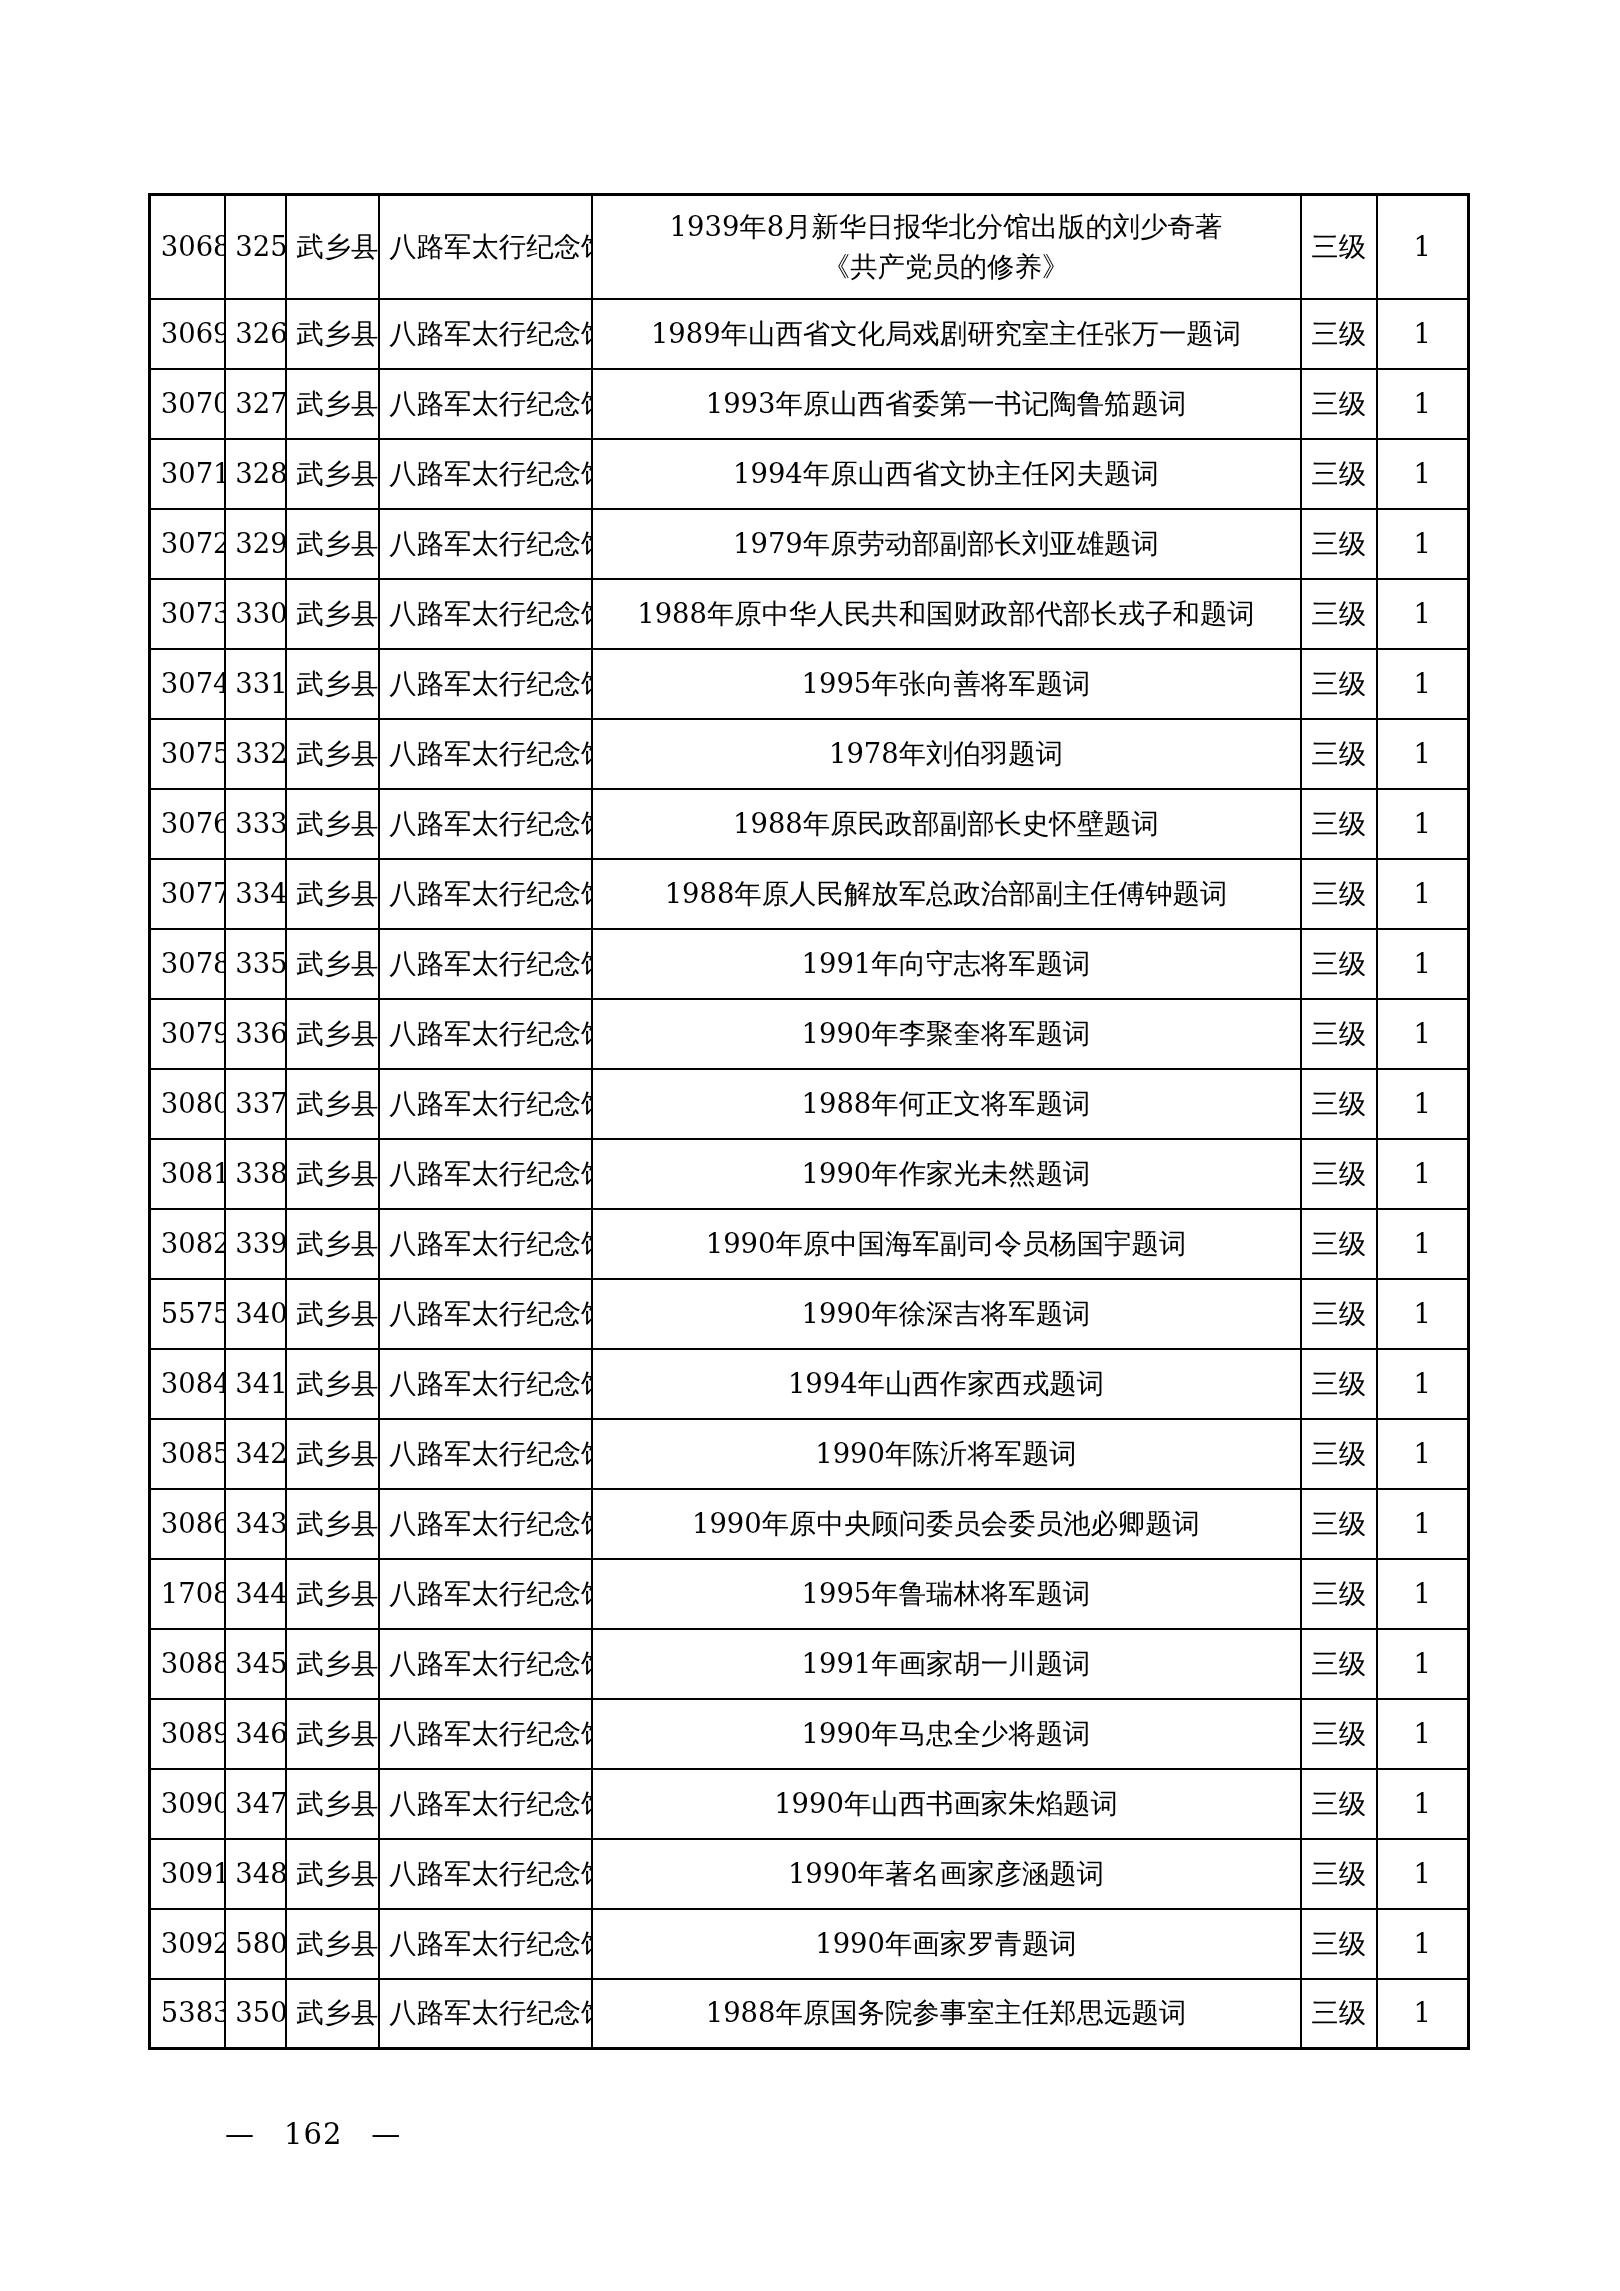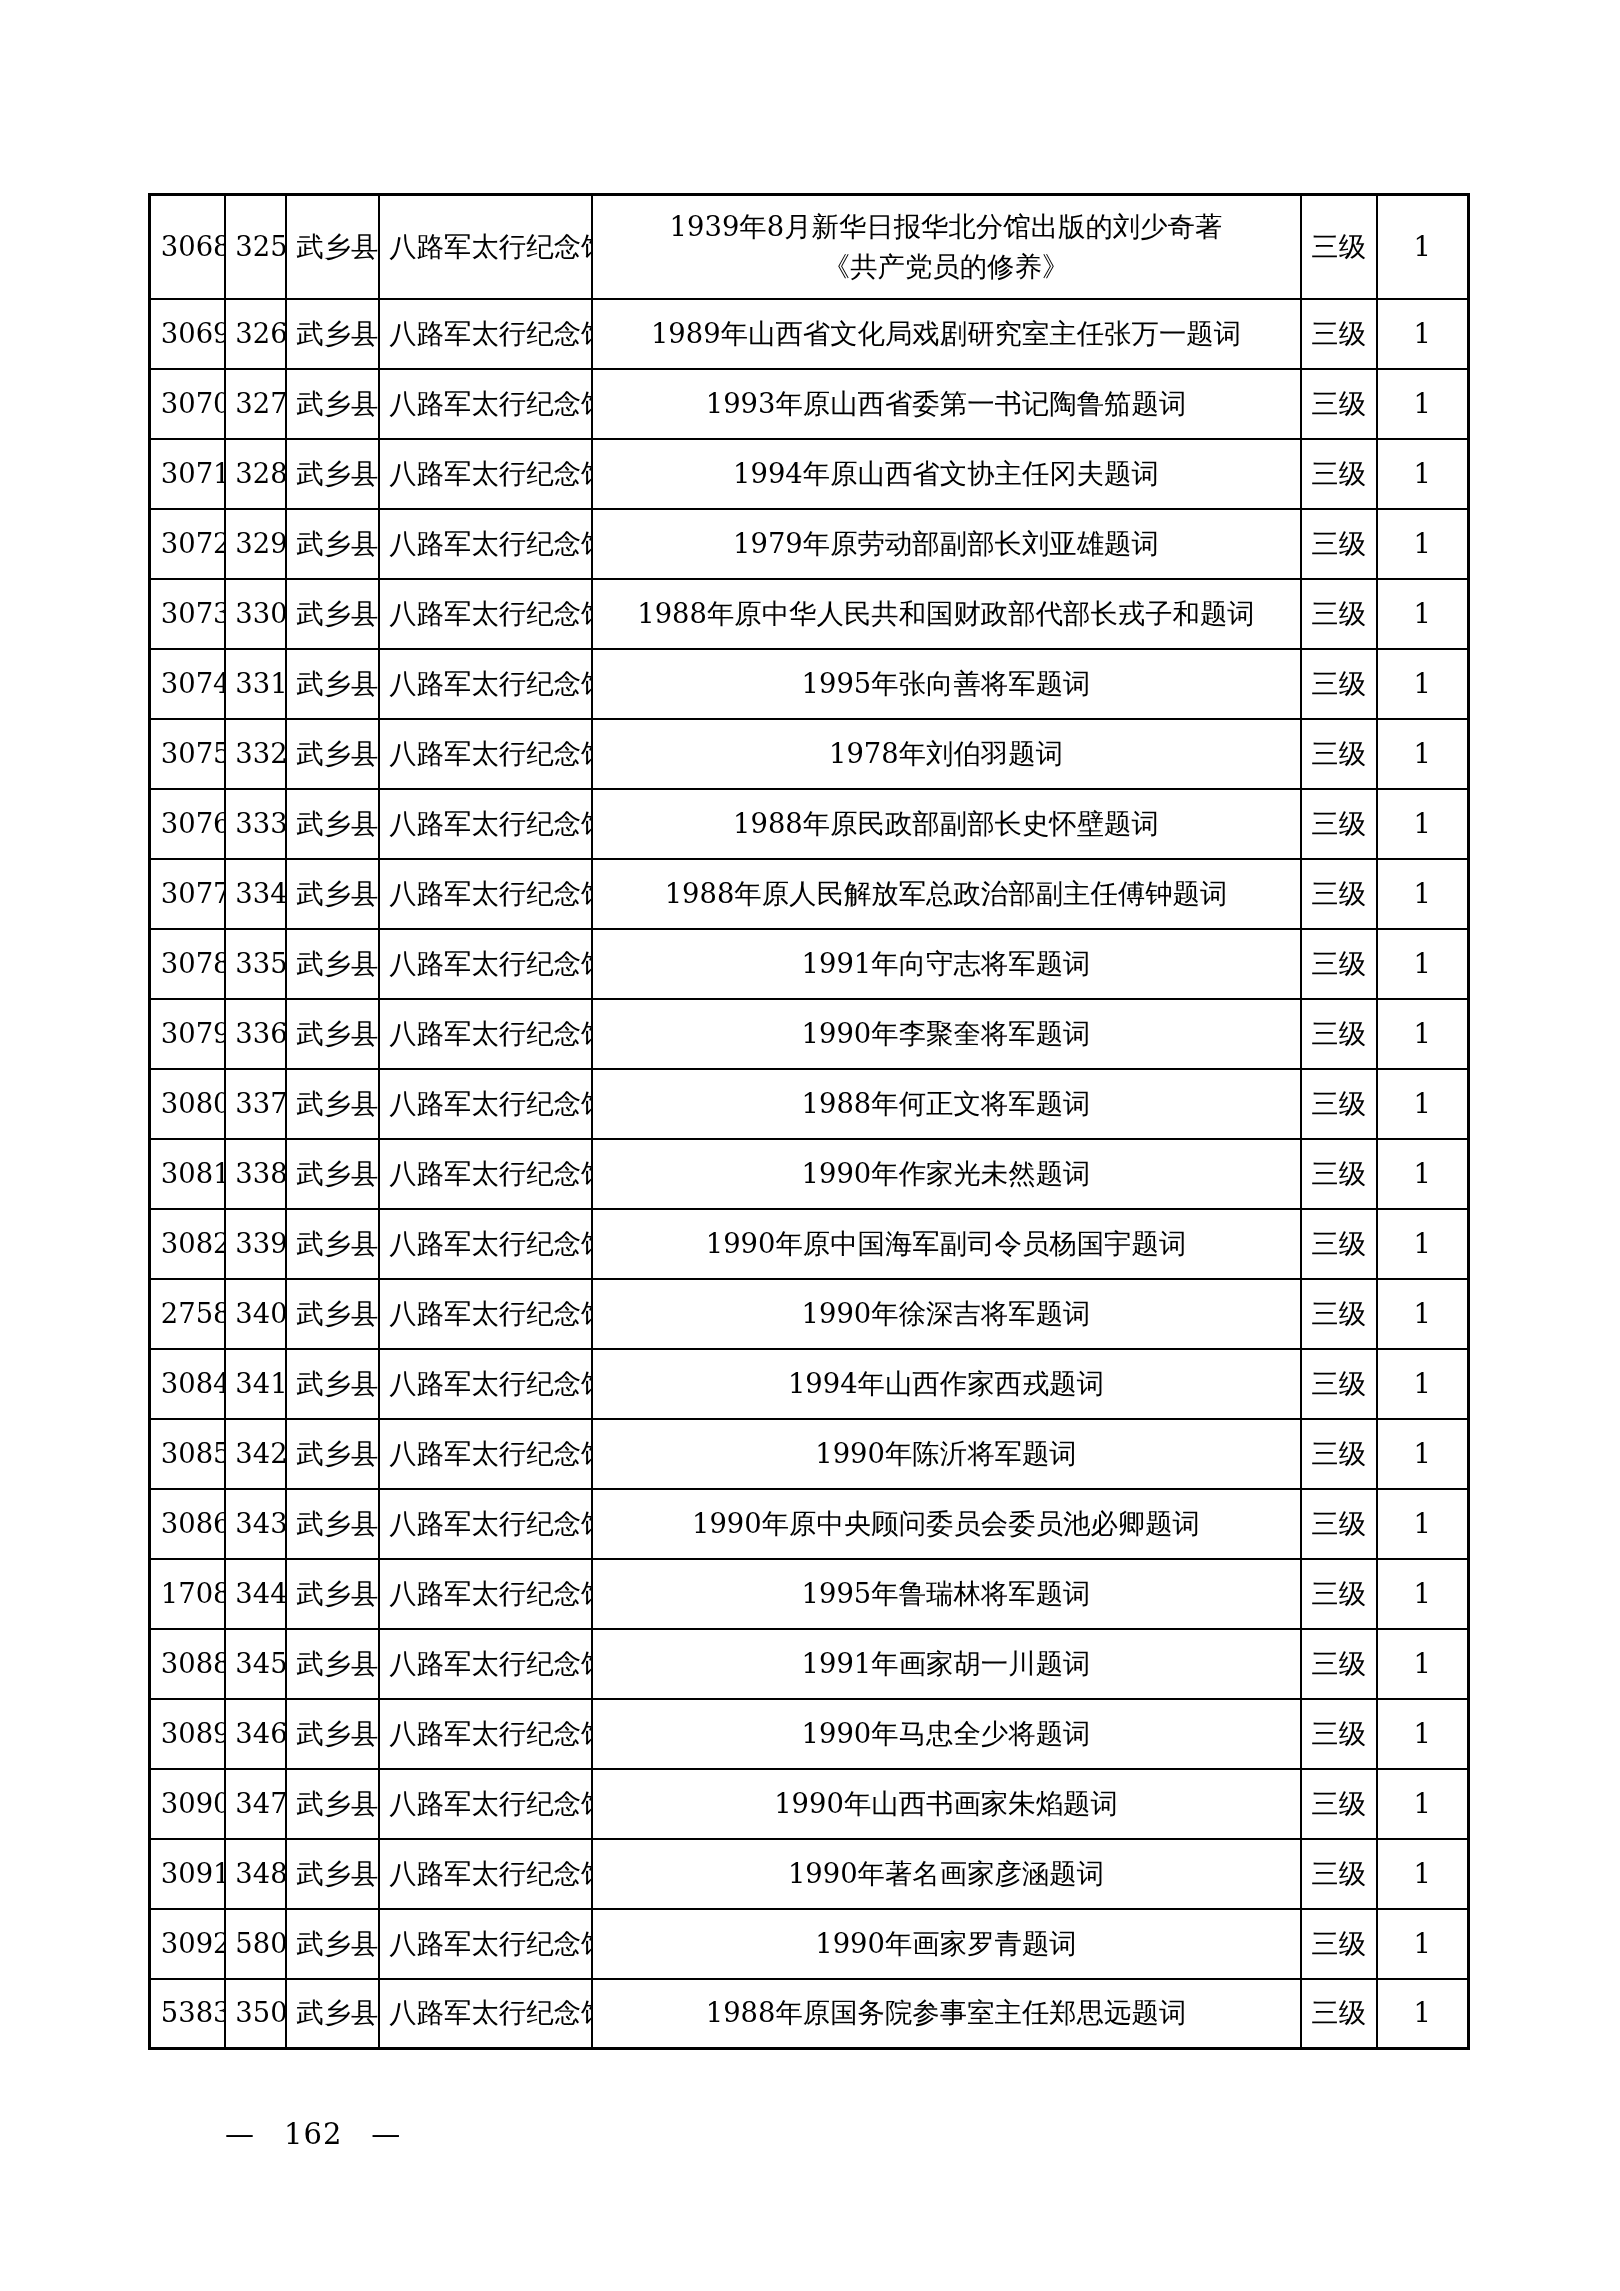--- a/index.html
+++ b/index.html
@@ -190,21 +190,21 @@
         <tr>
           <td>3082</td>
           <td>339</td>
           <td>武乡县</td>
           <td>八路军太行纪念馆</td>
           <td class="desc">1990年原中国海军副司令员杨国宇题词</td>
           <td>三级</td>
           <td>1</td>
         </tr>
         <tr>
-          <td>2758</td>
+          <td>5575</td>
           <td>340</td>
           <td>武乡县</td>
           <td>八路军太行纪念馆</td>
           <td class="desc">1990年徐深吉将军题词</td>
           <td>三级</td>
           <td>1</td>
         </tr>
         <tr>
           <td>3084</td>
           <td>341</td>

